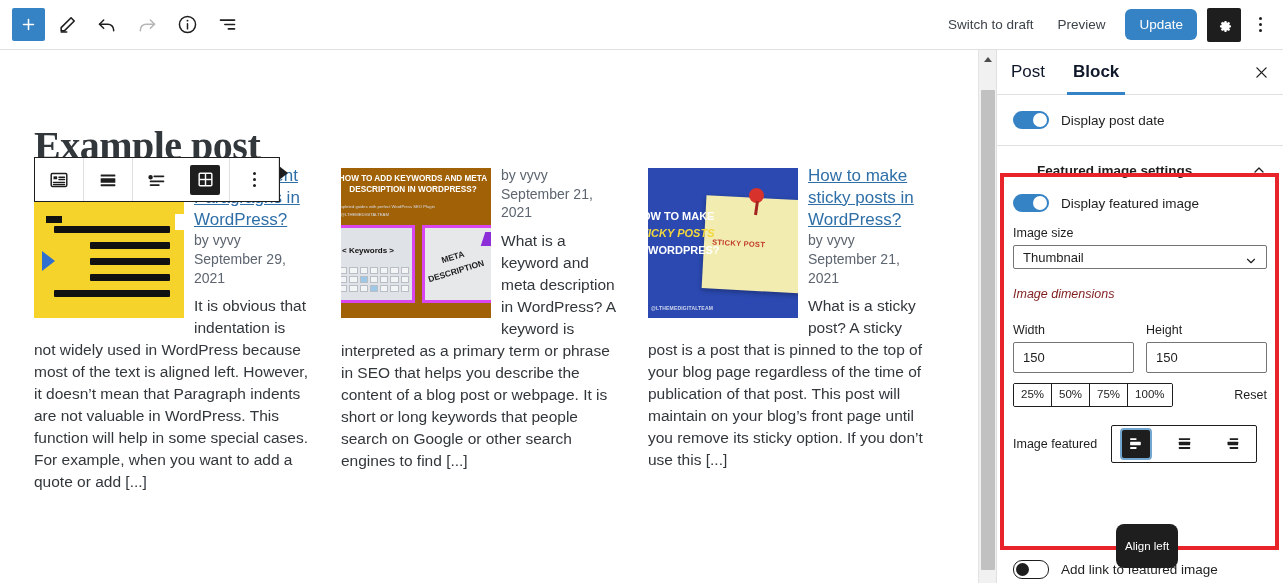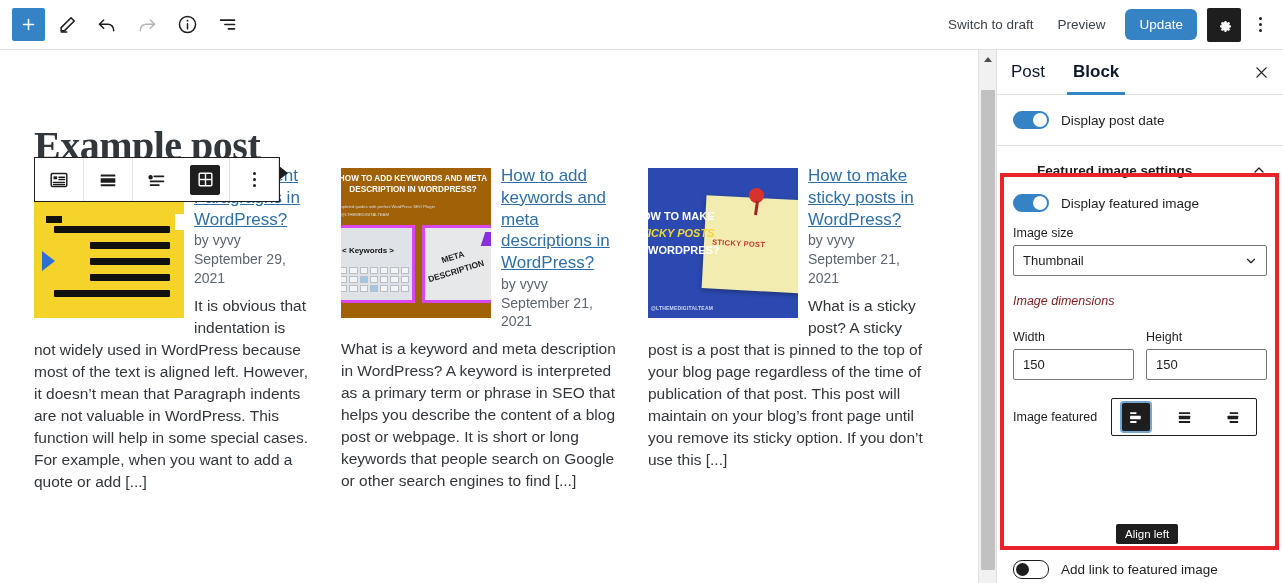--- a/index.html
+++ b/index.html
@@ -245,21 +245,21 @@
   .panel-head{
     display:flex;align-items:center;justify-content:space-between;
     padding:16px 0 12px 0;cursor:pointer;
   }
   .panel-title{font-size:13.5px;font-weight:600;color:#1e1e1e;padding-left:24px;}
   .chev{ color:#1e1e1e; display:flex; }
 
   .field-label{font-size:12.5px;color:#1e1e1e;font-weight:400;margin-bottom:5px;display:block;}
   .select-wrap{ position:relative; margin-bottom: 4px;}
   .select-box{
-    width:100%;height:31px;border:1px solid #757575;border-radius:2px;
+    width:100%;height:24px;border:1px solid #757575;border-radius:2px;
     background:#fff;font-size:13px;color:#1e1e1e;
     padding:0 28px 0 9px;display:flex;align-items:center;cursor:pointer;
   }
   .select-caret{
     position:absolute;right:9px;top:9px;color:#1e1e1e;pointer-events:none;
   }
   .section-label{font-size:12.5px;color:#7f1d1d;margin:18px 0 22px 0;font-style:italic;}
   .dims{display:flex;gap:12px;}
   .dim{flex:1;}
   .txt-input{
@@ -287,21 +287,21 @@
     cursor:pointer;
   }
   .align-btn .sq{
     width:28px;height:28px;display:flex;align-items:center;justify-content:center;
     border-radius:2px;
   }
   .align-btn.sel .sq{ background:#1e1e1e; box-shadow:0 0 0 2px #74a7cf; }
   .tooltip{
     position:absolute;left:1116px;top:524px;
     background:#1e1e1e;color:#fff;font-size:11.5px;
-    padding:4px 9px;border-radius:2px;z-index:30;white-space:nowrap;
+    padding:16px 9px;border-radius:8px;z-index:30;white-space:nowrap;
   }
   .bottom-toggle{
     position:absolute;left:0;top:494px;width:287px;
     display:flex;align-items:center;gap:12px;padding:16px;
   }
 </style>
 </head>
 <body>
 
 <div id="app">
@@ -443,21 +443,20 @@
               </div>
 
             </div>
             <div class="kw-pane right">
               <div class="kw-purple"></div>
               <div class="kw-meta1">META</div>
               <div class="kw-meta2">DESCRIPTION</div>
             </div>
           </div>
         </div>
-        <a class="post-link">How to add keywords and meta descriptions in WordPress?</a>
         <div class="post-meta">by vyvy</div>
         <div class="post-meta">September 21, 2021</div>
         <div class="post-excerpt">What is a keyword and meta description in WordPress? A keyword is interpreted as a primary term or phrase in SEO that helps you describe the content of a blog post or webpage. It is short or long keywords that people search on Google or other search engines to find [...]</div>
       </div>
 
       <div class="post-card">
         <div class="post-thumb">
           <div class="thumb-sticky">
             <div class="st-note">
               <div class="st-note-lbl">STICKY POST</div>
@@ -595,20 +594,29 @@
         <div class="dim">
           <label class="field-label">Width</label>
           <div class="txt-input">150</div>
         </div>
         <div class="dim">
           <label class="field-label">Height</label>
           <div class="txt-input">150</div>
         </div>
       </div>
 
+      <div class="pct-row">
+        <div class="pct-group">
+          <span class="pct-btn">25%</span>
+          <span class="pct-btn">50%</span>
+          <span class="pct-btn">75%</span>
+          <span class="pct-btn">100%</span>
+        </div>
+        <span class="reset-btn">Reset</span>
+      </div>
 
       <div class="align-row">
         <span class="align-label">Image featured</span>
         <div class="align-group">
           <div class="align-btn sel">
             <span class="sq">
               <svg width="17" height="17" viewBox="0 0 24 24" fill="#ffffff">
                 <rect x="3" y="4.5" width="9" height="2.6" rx="0.6"></rect>
                 <rect x="3" y="9.7" width="15" height="4.8" rx="0.6"></rect>
                 <rect x="3" y="17" width="9" height="2.6" rx="0.6"></rect>

